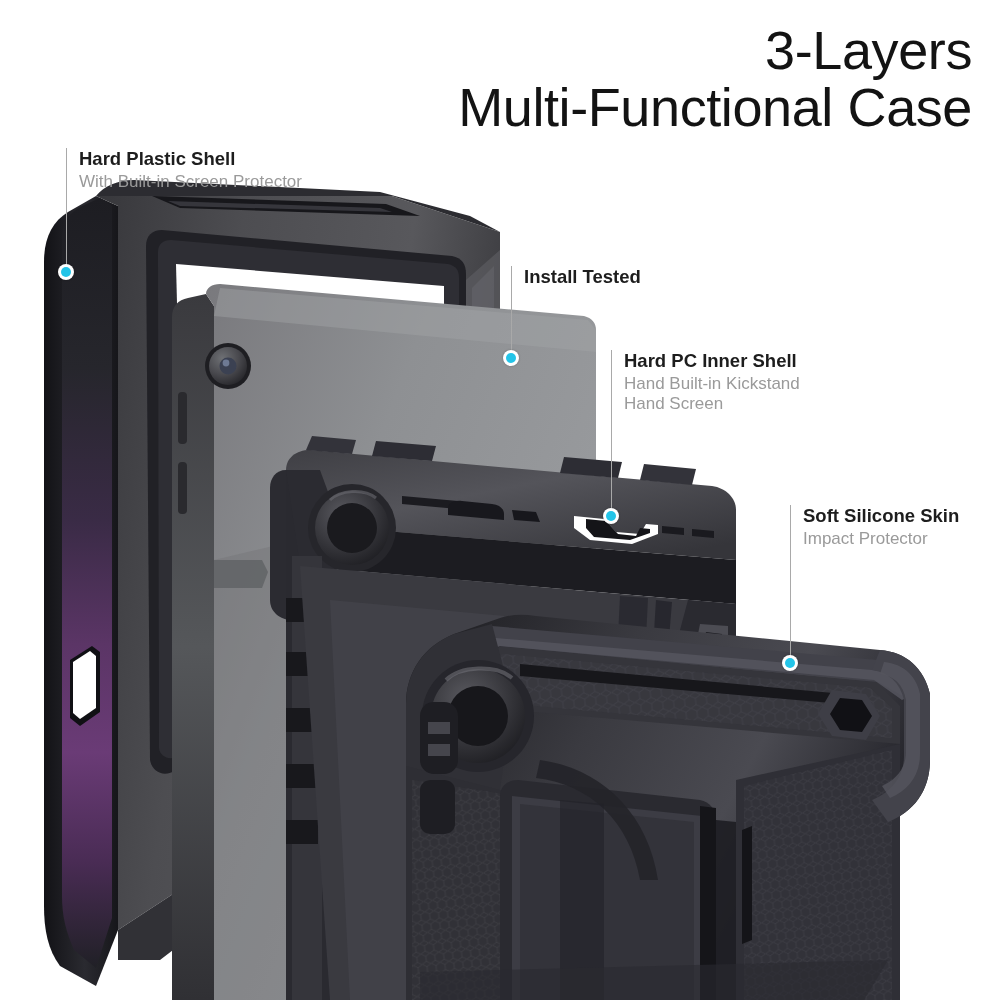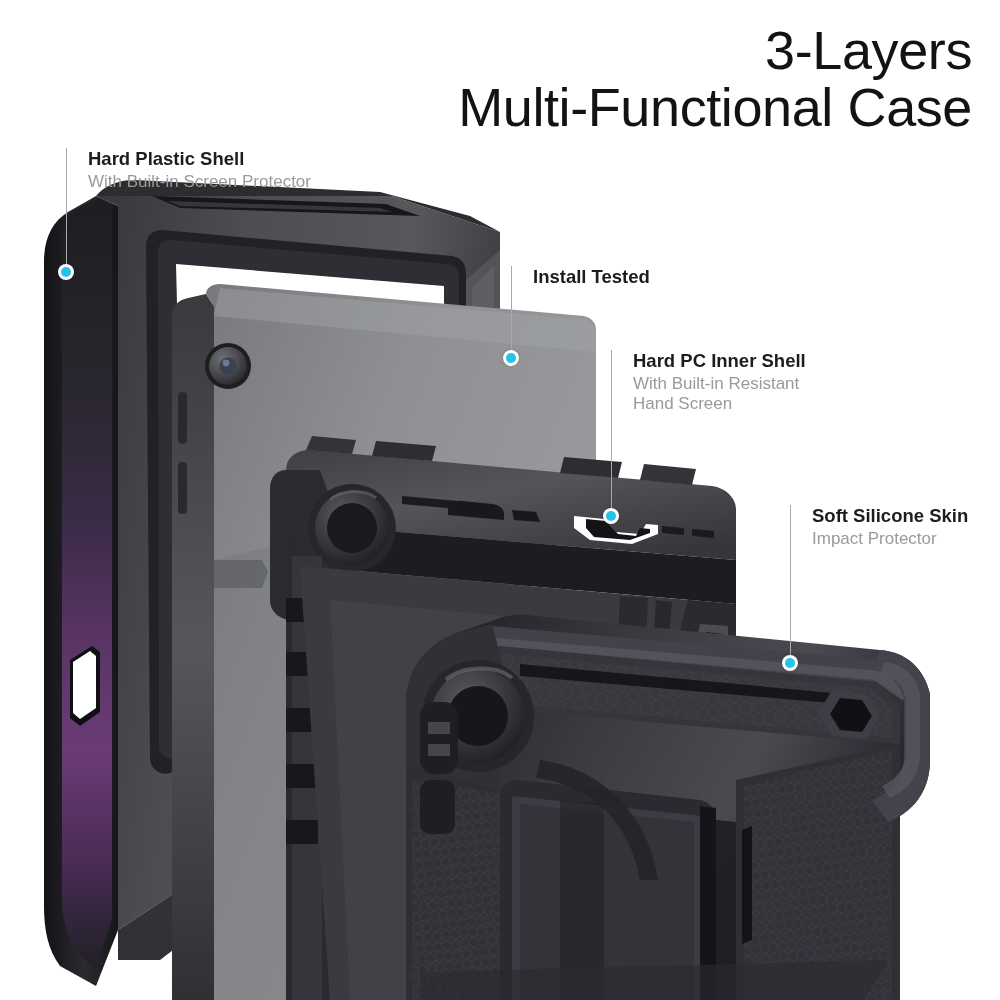--- a/index.html
+++ b/index.html
@@ -27,21 +27,21 @@
     color:#131313;
     letter-spacing:-0.4px;
     white-space:nowrap;
   }
   
   .callout{position:absolute;}
   .callout .rule{
     position:absolute;left:0;top:0;
     width:1px;background:#a9a9a9;
   }
-  .callout .c-text{padding-left:22px;}
+  .callout .c-text{padding-left:13px;}
   .c-title{
     font-size:18.5px;font-weight:700;color:#1d1d1d;
     white-space:nowrap;line-height:1.2;
   }
   .c-sub{
     font-size:17px;font-weight:300;color:#9a9a9a;
     white-space:nowrap;line-height:1.22;margin-top:2px;
   }
   .c-sub.second{margin-top:-1px;}
   
@@ -335,21 +335,21 @@
       <div class="c-title">Install Tested</div>
     </div>
   </div>
   <div class="leader" style="left:511px;top:292px;height:58px;"></div>
   <div class="hotspot" style="left:503px;top:350px;"></div>
 
   <div class="callout" style="left:611px;top:350px;">
     <div class="rule" style="height:72px;"></div>
     <div class="c-text">
       <div class="c-title">Hard PC Inner Shell</div>
-      <div class="c-sub">With Built-in Resistant</div>
+      <div class="c-sub">Hand Built-in Kickstand</div>
       <div class="c-sub second">Hand Screen</div>
     </div>
   </div>
   <div class="leader" style="left:611px;top:422px;height:86px;"></div>
   <div class="hotspot" style="left:603px;top:508px;"></div>
 
   <div class="callout" style="left:790px;top:505px;">
     <div class="rule" style="height:48px;"></div>
     <div class="c-text">
       <div class="c-title">Soft Silicone Skin</div>

